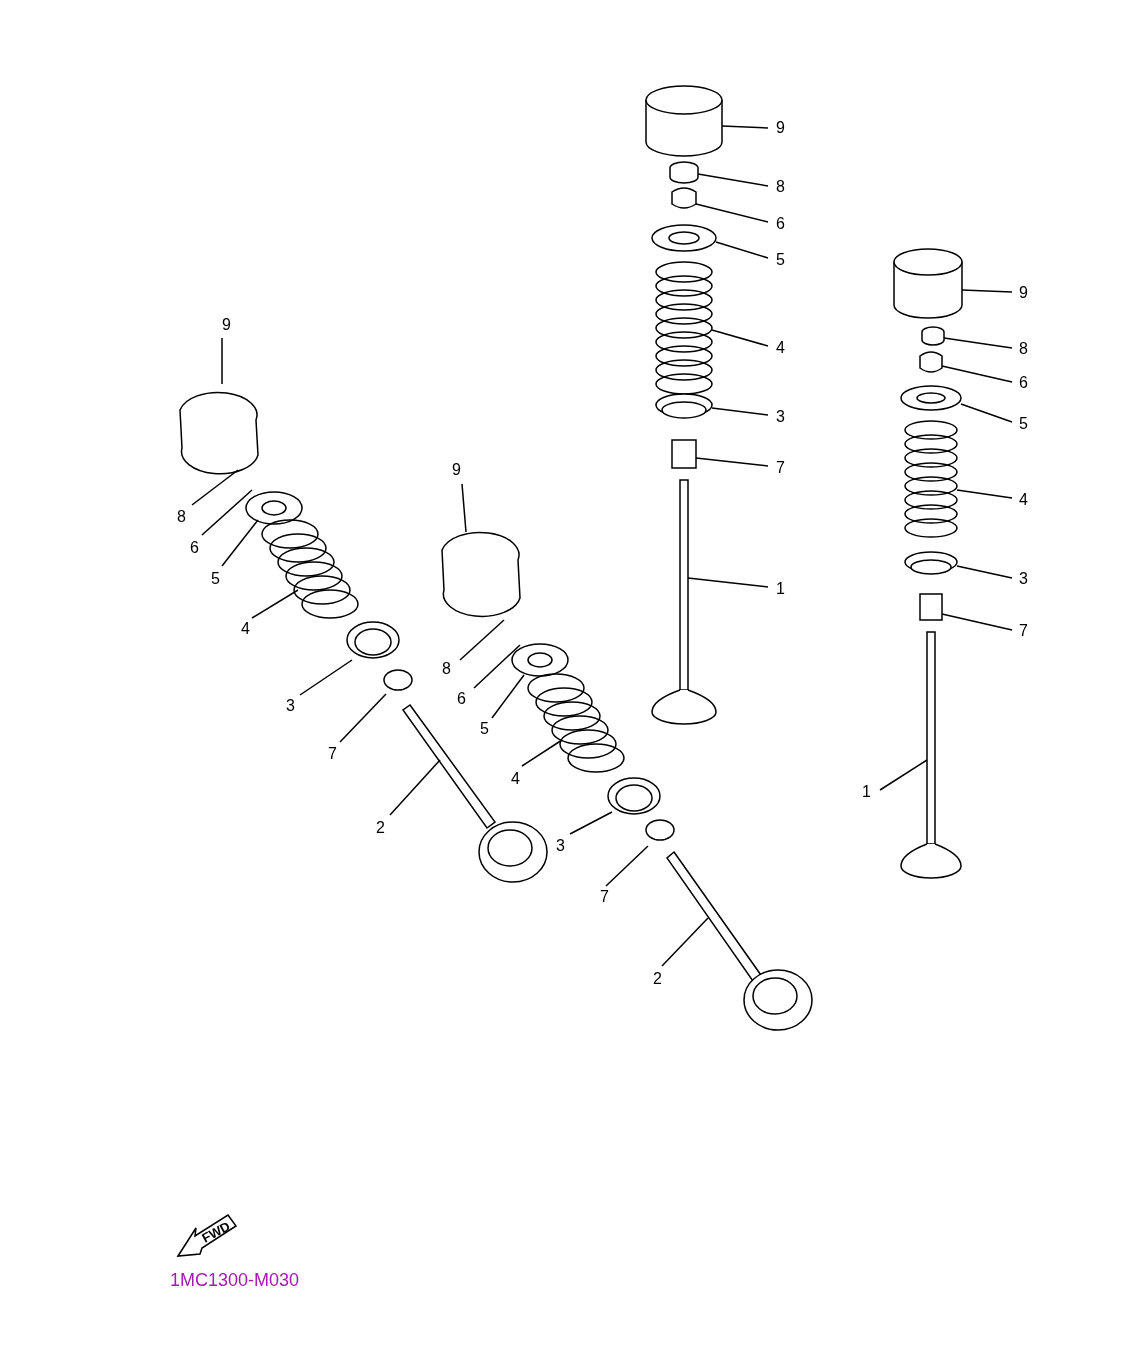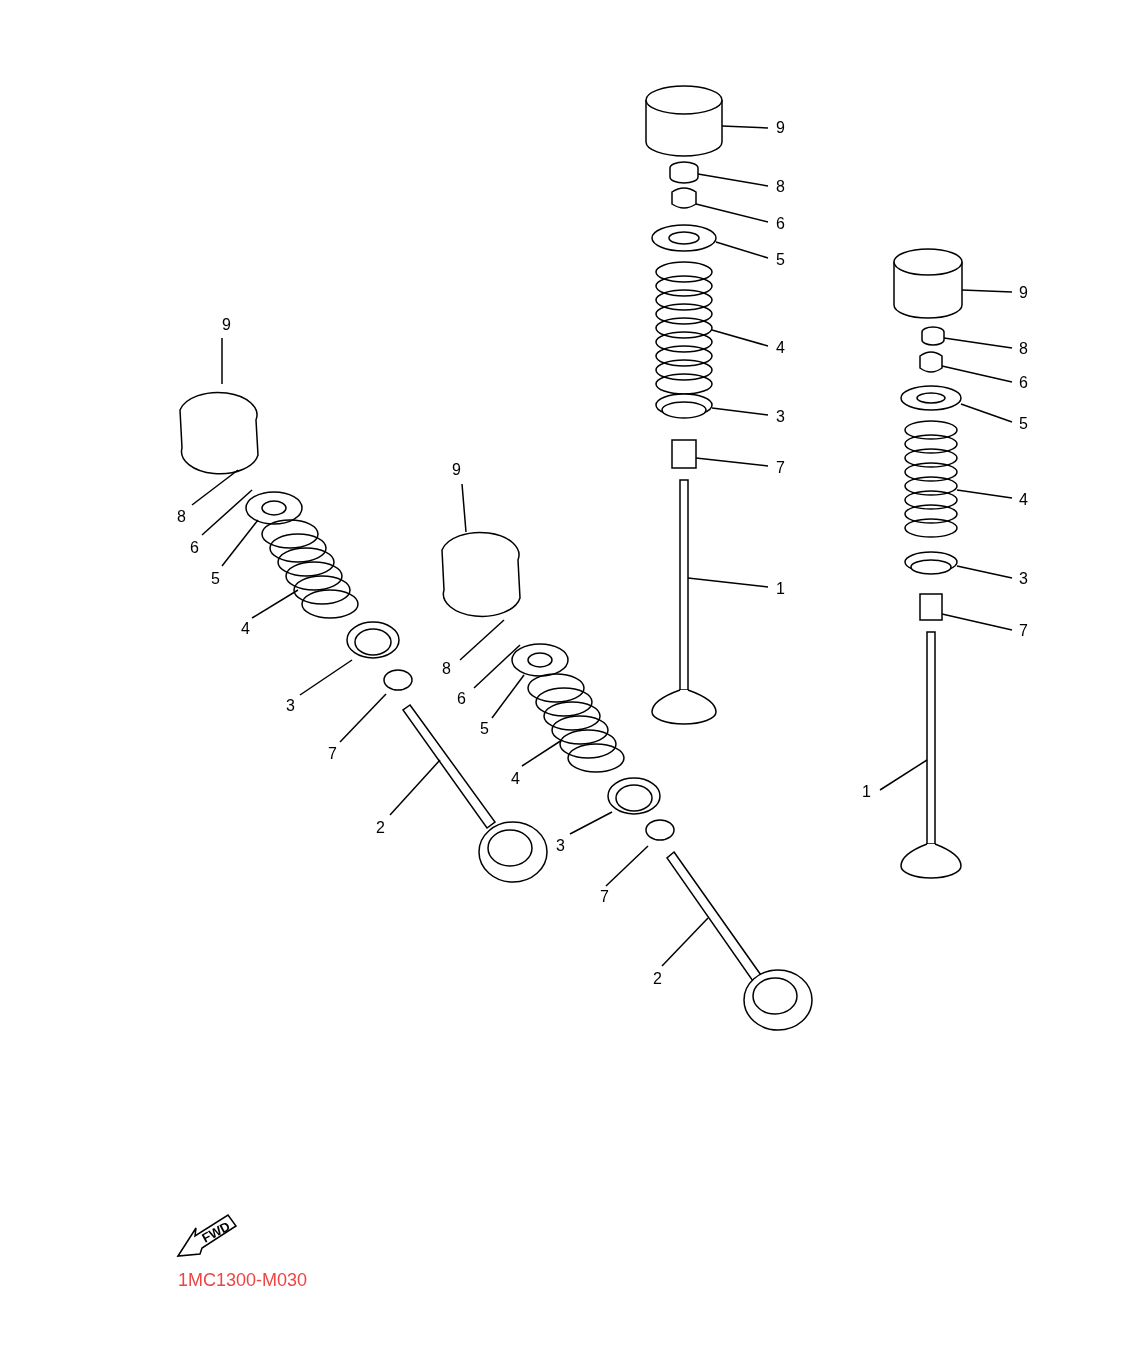--- a/index.html
+++ b/index.html
@@ -1,19 +1,19 @@
 <!DOCTYPE html>
 <html><head>
 <meta charset="utf-8">
 <style>
   html,body{margin:0;padding:0;background:#fff;}
   body{width:1123px;height:1351px;position:relative;overflow:hidden;font-family:"Liberation Sans",sans-serif;}
   #diagram{position:absolute;left:0;top:0;width:1123px;height:1351px;}
   .callout{position:absolute;font-size:16px;color:#000;line-height:16px;}
-  .fig-code{position:absolute;left:178px;top:1270px;font-size:18px;color:#ef4444;}
+  .fig-code{position:absolute;left:170px;top:1270px;font-size:18px;color:#a21caf;}
 </style>
 </head>
 <body>
 
 <svg id="diagram" viewBox="0 0 1123 1351" xmlns="http://www.w3.org/2000/svg" fill="#fff" stroke="#000" stroke-width="1.5">
 
   <g>
     <path d="M646 100 A38 14 0 0 1 722 100 L722 142 A38 14 0 0 1 646 142 Z"></path>
     <path d="M646 100 A38 14 0 0 0 722 100"></path>
     <path d="M670 168 a14 6 0 0 1 28 0 v9 a14 6 0 0 1 -28 0 z"></path>

